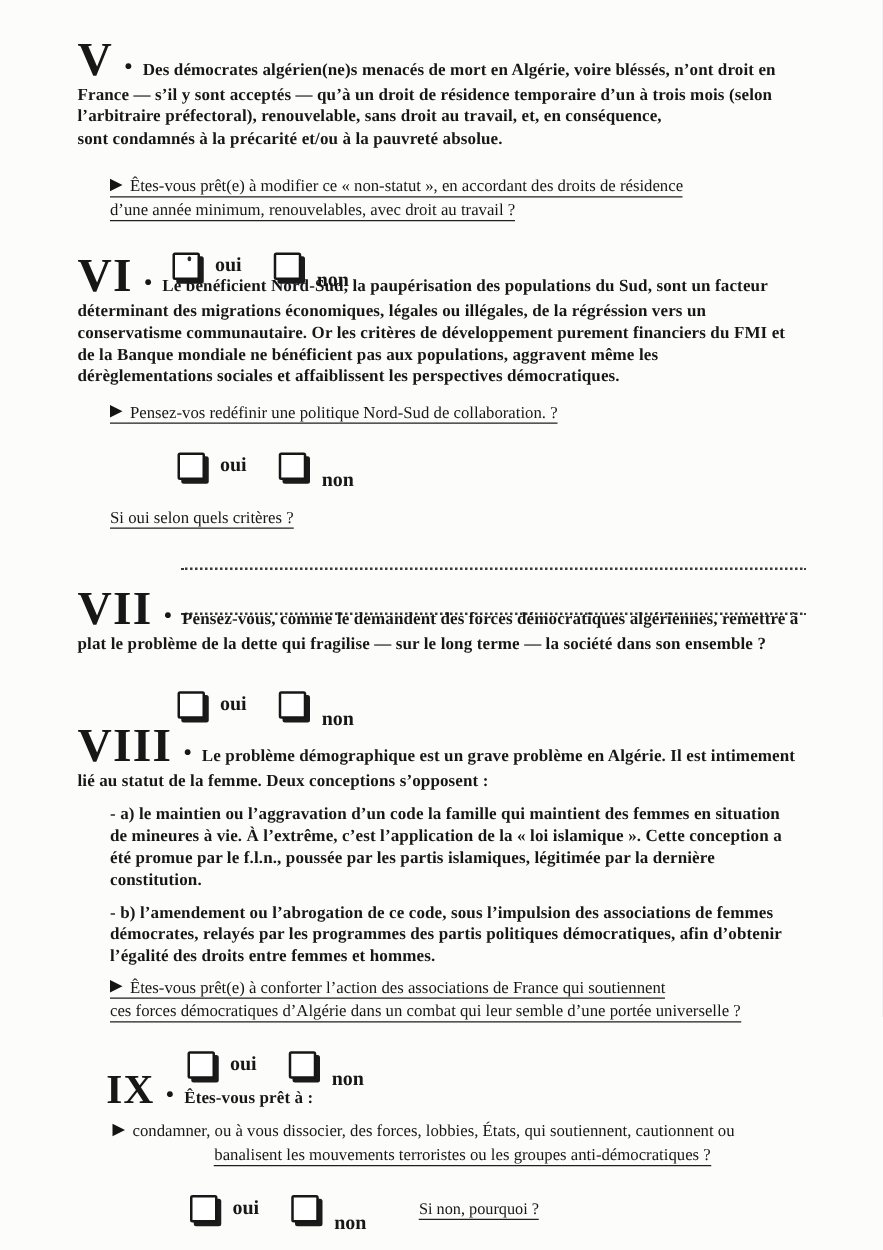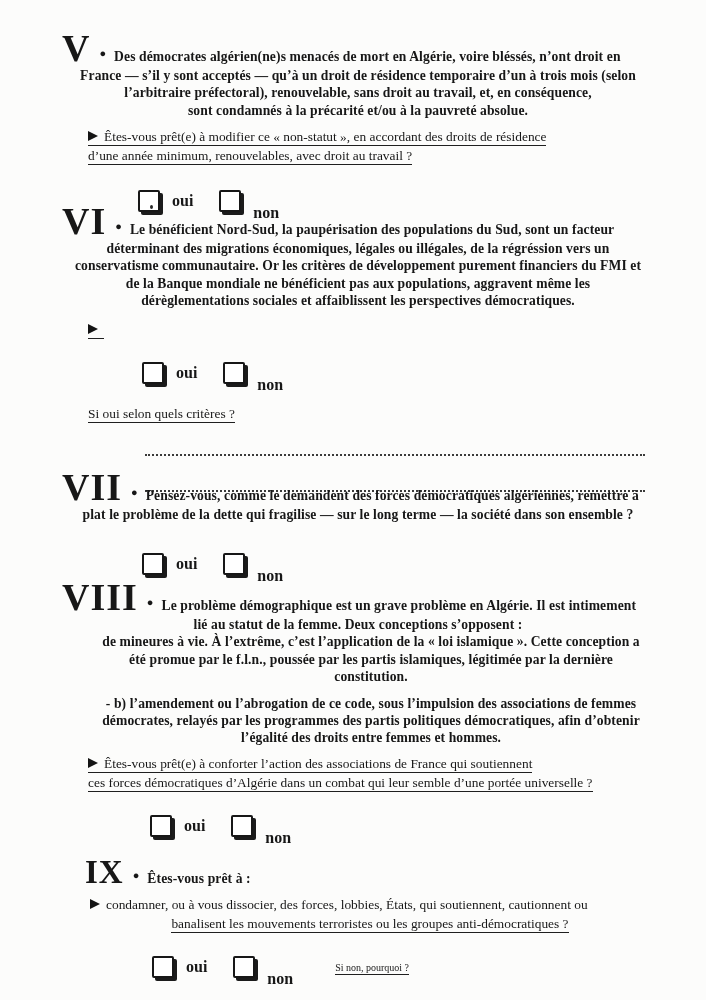--- a/index.html
+++ b/index.html
@@ -7,55 +7,55 @@
     position:relative;width:706px;height:1000px;margin:0 auto;
     background:#fcfcfb;overflow:hidden;
     font-family:"Liberation Serif","DejaVu Serif",serif;
     color:#171717;
   }
   .sec{position:absolute;left:62px;width:592px;}
   .head{display:flex;align-items:baseline;white-space:nowrap;height:25px;margin-bottom:4px;overflow:visible;}
   .numeral{font-weight:700;font-size:38px;line-height:20px;letter-spacing:1px;}
   .numeral.small{font-size:33px;}
   .bullet{font-size:11px;line-height:20px;margin:0 8px 0 9px;align-self:center;transform:translateY(2px);}
-  .bl{font-weight:700;font-size:13.6px;line-height:17.4px;white-space:nowrap;letter-spacing:.1px;text-align:center;}
+  .bl{font-weight:700;font-size:13.6px;line-height:17.4px;white-space:nowrap;letter-spacing:.1px;}
   .ql{font-weight:400;font-size:13.4px;line-height:19px;white-space:nowrap;}
   .indent{margin-left:26px;}
   .u{border-bottom:1.4px solid #1f1f1f;padding-bottom:1px;}
   .arrow-tri{
     display:inline-block;width:0;height:0;margin-right:6px;
     border-left:10px solid #141414;border-top:5px solid transparent;border-bottom:5px solid transparent;
   }
   .cbrow{display:flex;align-items:center;white-space:nowrap;text-align:right;}
   .cb{
     width:18px;height:18px;background:#fff;border:2px solid #171717;border-radius:2px;
     box-shadow:3px 3px 0 #1b1b1b;flex:0 0 auto;
   }
   .cblabel{font-weight:700;font-size:16px;margin:0 26px 0 12px;}
   .cblabel.last{margin-right:0;margin-top:24px;}
-  .sidenote{font-weight:400;font-size:10px;margin-left:42px;}
+  .sidenote{font-weight:400;font-size:13px;margin-left:42px;}
   .answer-line{height:3px;border-bottom:2px dotted #3a3a3a;width:500px;margin-left:83px;}
   .ink-dot{position:absolute;width:3px;height:4px;background:#2a2a2a;border-radius:50%;}
 </style>
 </head>
 <body>
 
 <div class="page">
 
   <div class="sec" style="top:38px;">
     <div class="head">
       <span class="numeral">V</span>
       <span class="bullet">●</span>
       <span class="bl">Des démocrates algérien(ne)s menacés de mort en Algérie, voire bléssés, n’ont droit en</span>
     </div>
     <div class="bl">France — s’il y sont acceptés — qu’à un droit de résidence temporaire d’un à trois  mois  (selon</div>
     <div class="bl">l’arbitraire préfectoral), renouvelable, sans droit au travail, et,  en conséquence,</div>
     <div class="bl">sont condamnés à la précarité et/ou à la pauvreté absolue.</div>
 
-    <div class="ql indent" style="margin-top:8px;">
+    <div class="ql indent" style="margin-top:20px;">
       <span class="u"><span class="arrow-tri"></span><span>Êtes-vous prêt(e) à modifier ce « non-statut », en accordant des droits de résidence</span></span>
     </div>
     <div class="ql indent">
       <span class="u">d’une année minimum, renouvelables, avec droit au travail ?</span>
     </div>
 
     <div class="cbrow" style="margin-top:15px;margin-left:76px;">
       <span class="cb"></span>
       <span class="cblabel">oui</span>
       <span class="cb"></span>
@@ -69,21 +69,21 @@
       <span class="numeral">VI</span>
       <span class="bullet">●</span>
       <span class="bl">Le bénéficient Nord-Sud, la paupérisation des populations du Sud, sont un facteur</span>
     </div>
     <div class="bl">déterminant des migrations  économiques, légales  ou illégales, de la régréssion vers un</div>
     <div class="bl">conservatisme communautaire. Or les critères de développement purement financiers du FMI et</div>
     <div class="bl">de la Banque mondiale ne bénéficient pas aux populations, aggravent même les</div>
     <div class="bl">dérèglementations sociales et affaiblissent les perspectives démocratiques.</div>
 
     <div class="ql indent" style="margin-top:10px;">
-      <span class="u"><span class="arrow-tri"></span></span>
+      <span class="u"><span class="arrow-tri"></span><span>Pensez-vos redéfinir une politique Nord-Sud de collaboration. ?</span></span>
     </div>
 
     <div class="cbrow" style="margin-top:13px;margin-left:80px;">
       <span class="cb"></span>
       <span class="cblabel">oui</span>
       <span class="cb"></span>
       <span class="cblabel last">non</span>
     </div>
 
     <div class="ql indent" style="margin-top:10px;">
@@ -111,20 +111,21 @@
   </div>
 
   <div class="sec" style="top:587px;">
     <div class="head">
       <span class="numeral">VIII</span>
       <span class="bullet">●</span>
       <span class="bl">Le problème démographique est un grave problème en Algérie. Il est intimement</span>
     </div>
     <div class="bl">lié au statut de la femme. Deux conceptions  s’opposent :</div>
 
+    <div class="bl indent" style="margin-top:9px;font-weight:700;">- a) le maintien ou l’aggravation d’un code la famille qui maintient des femmes en situation</div>
     <div class="bl indent">de mineures à vie. À l’extrême, c’est l’application de la « loi islamique ». Cette conception a</div>
     <div class="bl indent">été promue par le f.l.n., poussée par les partis islamiques, légitimée par la dernière</div>
     <div class="bl indent">constitution.</div>
 
     <div class="bl indent" style="margin-top:9px;">- b) l’amendement ou l’abrogation de ce code, sous l’impulsion des associations de femmes</div>
     <div class="bl indent">démocrates, relayés par les programmes des partis politiques démocratiques, afin d’obtenir</div>
     <div class="bl indent">l’égalité des droits entre femmes et hommes.</div>
 
     <div class="ql indent" style="margin-top:7px;">
       <span class="u"><span class="arrow-tri"></span><span>Êtes-vous prêt(e) à conforter l’action des associations de France qui soutiennent</span></span>

